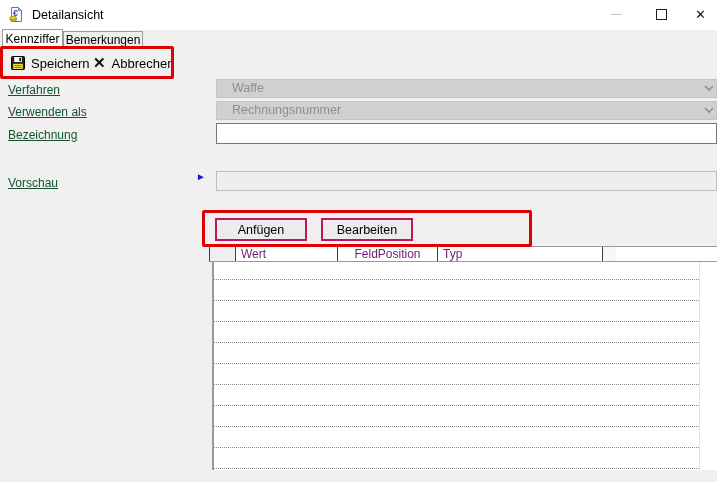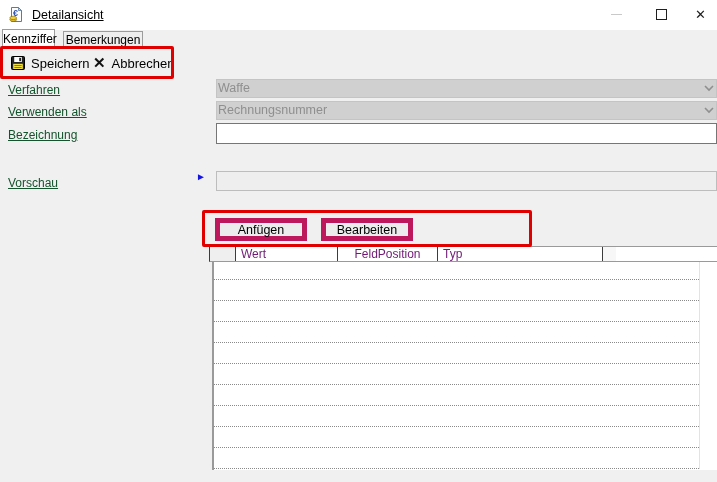--- a/index.html
+++ b/index.html
@@ -6,31 +6,31 @@
   html,body { background:#cfcfcf; }
   body { font-family:"Liberation Sans", sans-serif; }
   .window {
     position:relative; width:717px; height:482px;
     background:#f0f0f0; overflow:hidden;
     outline:1px solid #b5b5b5;
   }
   
   .titlebar { position:absolute; left:0; top:0; width:717px; height:30px; background:#ffffff; }
   .app-icon { position:absolute; left:8px; top:6px; width:17px; height:17px; }
-  .title-text { position:absolute; left:32px; top:8px; font-size:12.5px; color:#000; white-space:nowrap;text-decoration:underline; }
+  .title-text { position:absolute; left:32px; top:8px; font-size:12.5px; color:#000; white-space:nowrap; }
   .winctl { position:absolute; top:0; height:29px; display:flex; align-items:center; justify-content:center; cursor:default; }
   .btn-min { left:594px; width:45px; }
   .btn-max { left:639px; width:45px; }
   .btn-close { left:684px; width:33px; font-size:13px; color:#1a1a1a; }
   .dash { width:11px; height:1px; background:#c9c9c9; }
   .square { width:11px; height:11px; border:1px solid #1f1f1f; background:transparent; }
   
   .tab { position:absolute; font-size:12px; color:#000; text-align:center; }
   .tab-active {
-    left:2px; top:29px; width:53px; height:19px; line-height:18px;
+    left:2px; top:29px; width:61px; height:19px; line-height:18px;
     background:#fdfdfd; border:1px solid #9b9b9b; border-bottom:none; z-index:2;
   }
   .tab-inactive {
     left:63px; top:31px; width:80px; height:17px; line-height:16px;
     background:#eeeeee; border:1px solid #9b9b9b;
   }
   
   .toolbtn {
     position:absolute; top:51px; height:24px; display:flex; align-items:center;
     gap:6px; padding:0 5px; background:transparent; border:none;
@@ -41,37 +41,37 @@
   .x-glyph { font-size:15px; font-weight:700; color:#111; line-height:14px; }
   
   .annot { position:absolute; border:3px solid #e00000; border-radius:2px; z-index:9; pointer-events:none; }
   .annot-toolbar { left:0px; top:46px; width:174px; height:33px; }
   .annot-actions { left:202px; top:210px; width:330px; height:37px; }
   
   .flabel { position:absolute; left:8px; font-size:12px; color:#14532d; white-space:nowrap;text-decoration:underline; }
   .combo {
     position:absolute; left:216px; width:501px; height:19px;
     background:#d0d0d0; border:1px solid #c4c4c4;
-    font-size:12.5px; color:#8f8f8f; line-height:17px; padding-left:1px; white-space:nowrap;
+    font-size:12.5px; color:#8f8f8f; line-height:17px; padding-left:15px; white-space:nowrap;
   }
   .combo .chev { position:absolute; right:2px; top:5px; }
   .textbox {
     position:absolute; left:216px; top:123px; width:501px; height:21px;
     background:#ffffff; border:1px solid #767676; font-size:12.5px; padding:0 4px;
     font-family:"Liberation Sans", sans-serif; color:#000;
   }
   .preview-field {
     position:absolute; left:216px; top:171px; width:501px; height:20px;
     background:#eeeeee; border:1px solid #bdbdbd;
   }
   .preview-arrow { position:absolute; left:196px; top:171px; font-size:10px; color:#1414e0; }
   
   .actbtn {
     position:absolute; top:218px; width:92px; height:23px;
-    background:#ececec; border:5px solid #be185d;
+    background:#ececec; border:2px solid #be185d;
     font-size:12.5px; color:#000; font-family:"Liberation Sans", sans-serif; cursor:default;
   }
   
   .grid-header {
     position:absolute; left:209px; top:246px; width:508px; height:16px;
     display:flex; background:#ffffff;
     border-top:1px solid #9a9a9a; border-left:1px solid #3c3c3c; border-bottom:1px solid #9a9a9a;
   }
   .gh-cell {
     height:100%; border-right:1px solid #3c3c3c; font-size:12px; color:#701a75;

